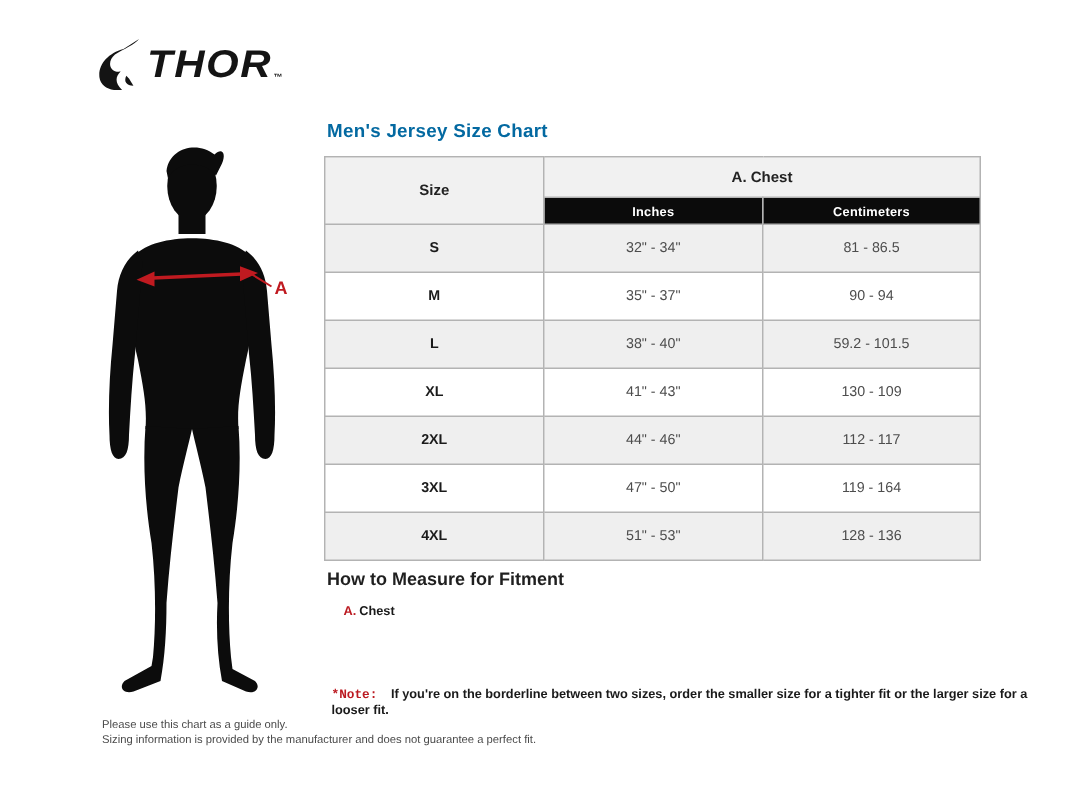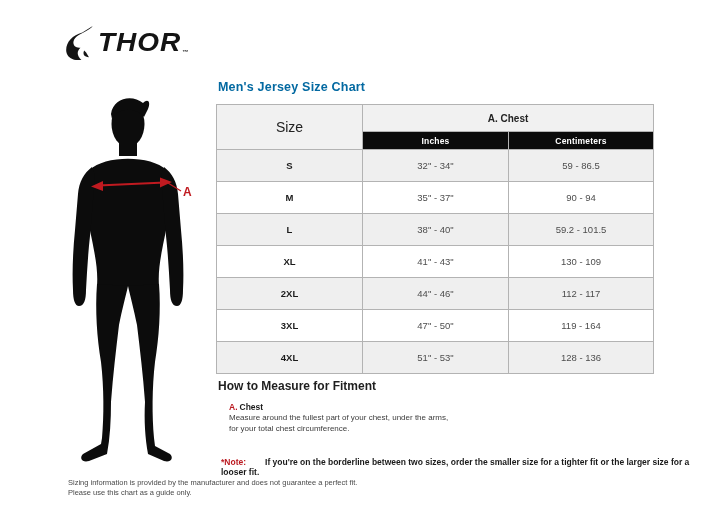--- a/index.html
+++ b/index.html
@@ -29,21 +29,21 @@
   .size-table {
     position:absolute; left:216px; top:104px; width:437px;
     border-collapse:collapse; table-layout:fixed;
   }
   .size-table th, .size-table td {
     border:1px solid #b3b3b3; text-align:center; vertical-align:middle; padding:0;
   }
   .size-table .col-size { width:146px; }
   .size-table .col-in   { width:146px; }
   .size-table .col-cm   { width:145px; }
-  .size-h  { background:#f1f1f1; font-size:14px; font-weight:normal; color:#222; }
+  .size-h  { background:#f1f1f1; font-size:10px; font-weight:bold; color:#222; }
   .group-h { background:#f1f1f1; font-size:10px; font-weight:bold; color:#222; height:26px; }
   .unit-h  { background:#0b0b0b; color:#ffffff; font-size:8.5px; font-weight:bold; height:17px; letter-spacing:0.2px; }
   .size-table tbody td { height:31px; font-size:9.5px; color:#4d4d4d; }
   .size-table tbody td.size-cell { font-weight:bold; color:#1a1a1a; }
   .size-table tbody tr:nth-child(odd)  { background:#efefef; }
   .size-table tbody tr:nth-child(even) { background:#ffffff; }
 
   
   .howto-heading {
     position:absolute; left:218px; top:379px;
@@ -51,21 +51,21 @@
   }
   .measure-item { position:absolute; left:229px; top:402px; font-size:8.5px; font-weight:bold; color:#1a1a1a; }
   .measure-letter { color:#bb1a21; margin-right:2px; }
   .measure-desc {
     position:absolute; left:229px; top:413px; width:222px;
     font-size:8px; line-height:10.5px; color:#3c3c3c;
   }
 
   
   .note-line { position:absolute; left:221px; top:457px; width:486px; font-size:8.5px; font-weight:bold; color:#1a1a1a; }
-  .note-label { color:#bb1a21; margin-right:19px; }
+  .note-label { color:#bb1a21; margin-right:9px;font-family:Liberation Mono, monospace; }
 
   
   .disclaimer {
     position:absolute; left:68px; top:478px; width:300px;
     font-size:7.5px; line-height:10px; color:#4a4a4a;
   }
 </style>
 </head>
 <body>
 
@@ -125,21 +125,21 @@
       </tr>
       <tr>
         <th class="unit-h">Inches</th>
         <th class="unit-h">Centimeters</th>
       </tr>
     </thead>
     <tbody id="rows">
         <tr>
           <td class="size-cell">S</td>
           <td>32" - 34"</td>
-          <td>59 - 86.5</td>
+          <td>81 - 86.5</td>
         </tr>
         <tr>
           <td class="size-cell">M</td>
           <td>35" - 37"</td>
           <td>90 - 94</td>
         </tr>
         <tr>
           <td class="size-cell">L</td>
           <td>38" - 40"</td>
           <td>59.2 - 101.5</td>
@@ -164,24 +164,23 @@
           <td>51" - 53"</td>
           <td>128 - 136</td>
         </tr>
       </tbody>
   </table>
 
   <div class="howto-heading">How to Measure for Fitment</div>
   <div class="measure-item">
     <span class="measure-letter">A.</span><span>Chest</span>
   </div>
-  <div class="measure-desc">Measure around the fullest part of your chest, under the arms, for your total chest circumference.</div>
 
   <div class="note-line">
     <span class="note-label">*Note:</span><span>If you're on the borderline between two sizes, order the smaller size for a tighter fit or the larger size for a looser fit.</span>
   </div>
 
   <div class="disclaimer">
+    <div>Please use this chart as a guide only.</div>
     <div>Sizing information is provided by the manufacturer and does not guarantee a perfect fit.</div>
-    <div>Please use this chart as a guide only.</div>
   </div>
 
 </div>
 
 </body></html>

